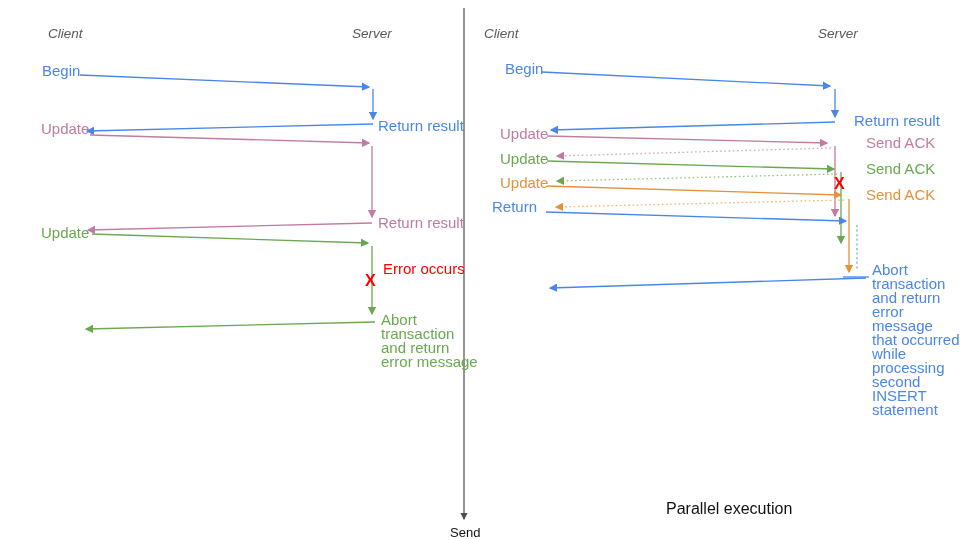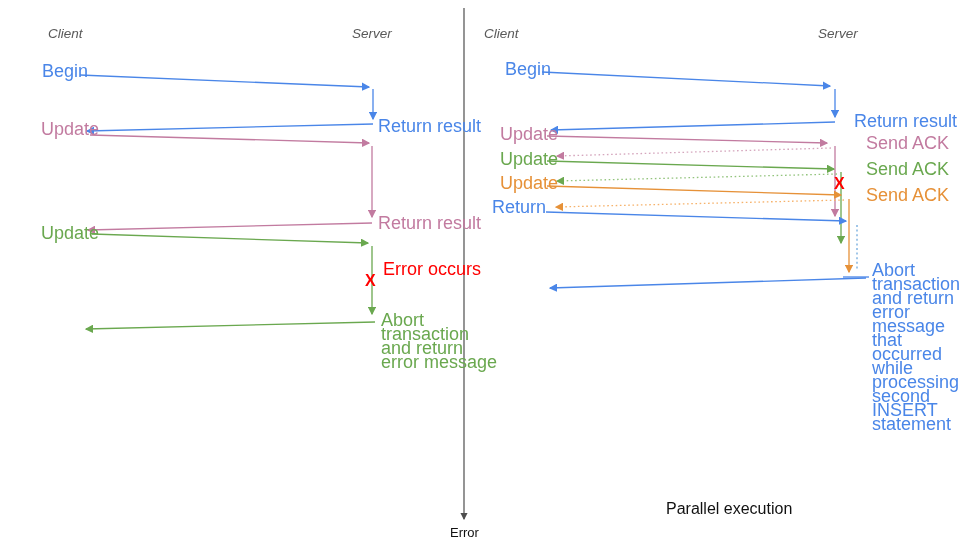--- a/index.html
+++ b/index.html
@@ -7,21 +7,21 @@
     position: relative;
     width: 960px;
     height: 540px;
     overflow: hidden;
     background: #ffffff;
     font-family: "Liberation Sans", sans-serif;
   }
   #lines { position: absolute; left: 0; top: 0; }
   .lbl {
     position: absolute;
-    font-size: 18px;
+    font-size: 15px;
     line-height: 14px;
     white-space: pre-line;
   }
   .hdr {
     font-size: 13.5px;
     font-style: italic;
     color: var(--gray-text);
   }
   .title {
     font-size: 16px;
@@ -150,15 +150,15 @@
 and return
 error message
 that occurred
 while
 processing
 second
 INSERT
 statement</div>
   <div class="lbl title" style="left:666px;top:502px">Parallel execution</div>
 
-  <div class="lbl time-lbl" style="left:450px;top:526px">Error</div>
+  <div class="lbl time-lbl" style="left:450px;top:526px">Send</div>
 
 </div>
 
 </body></html>

